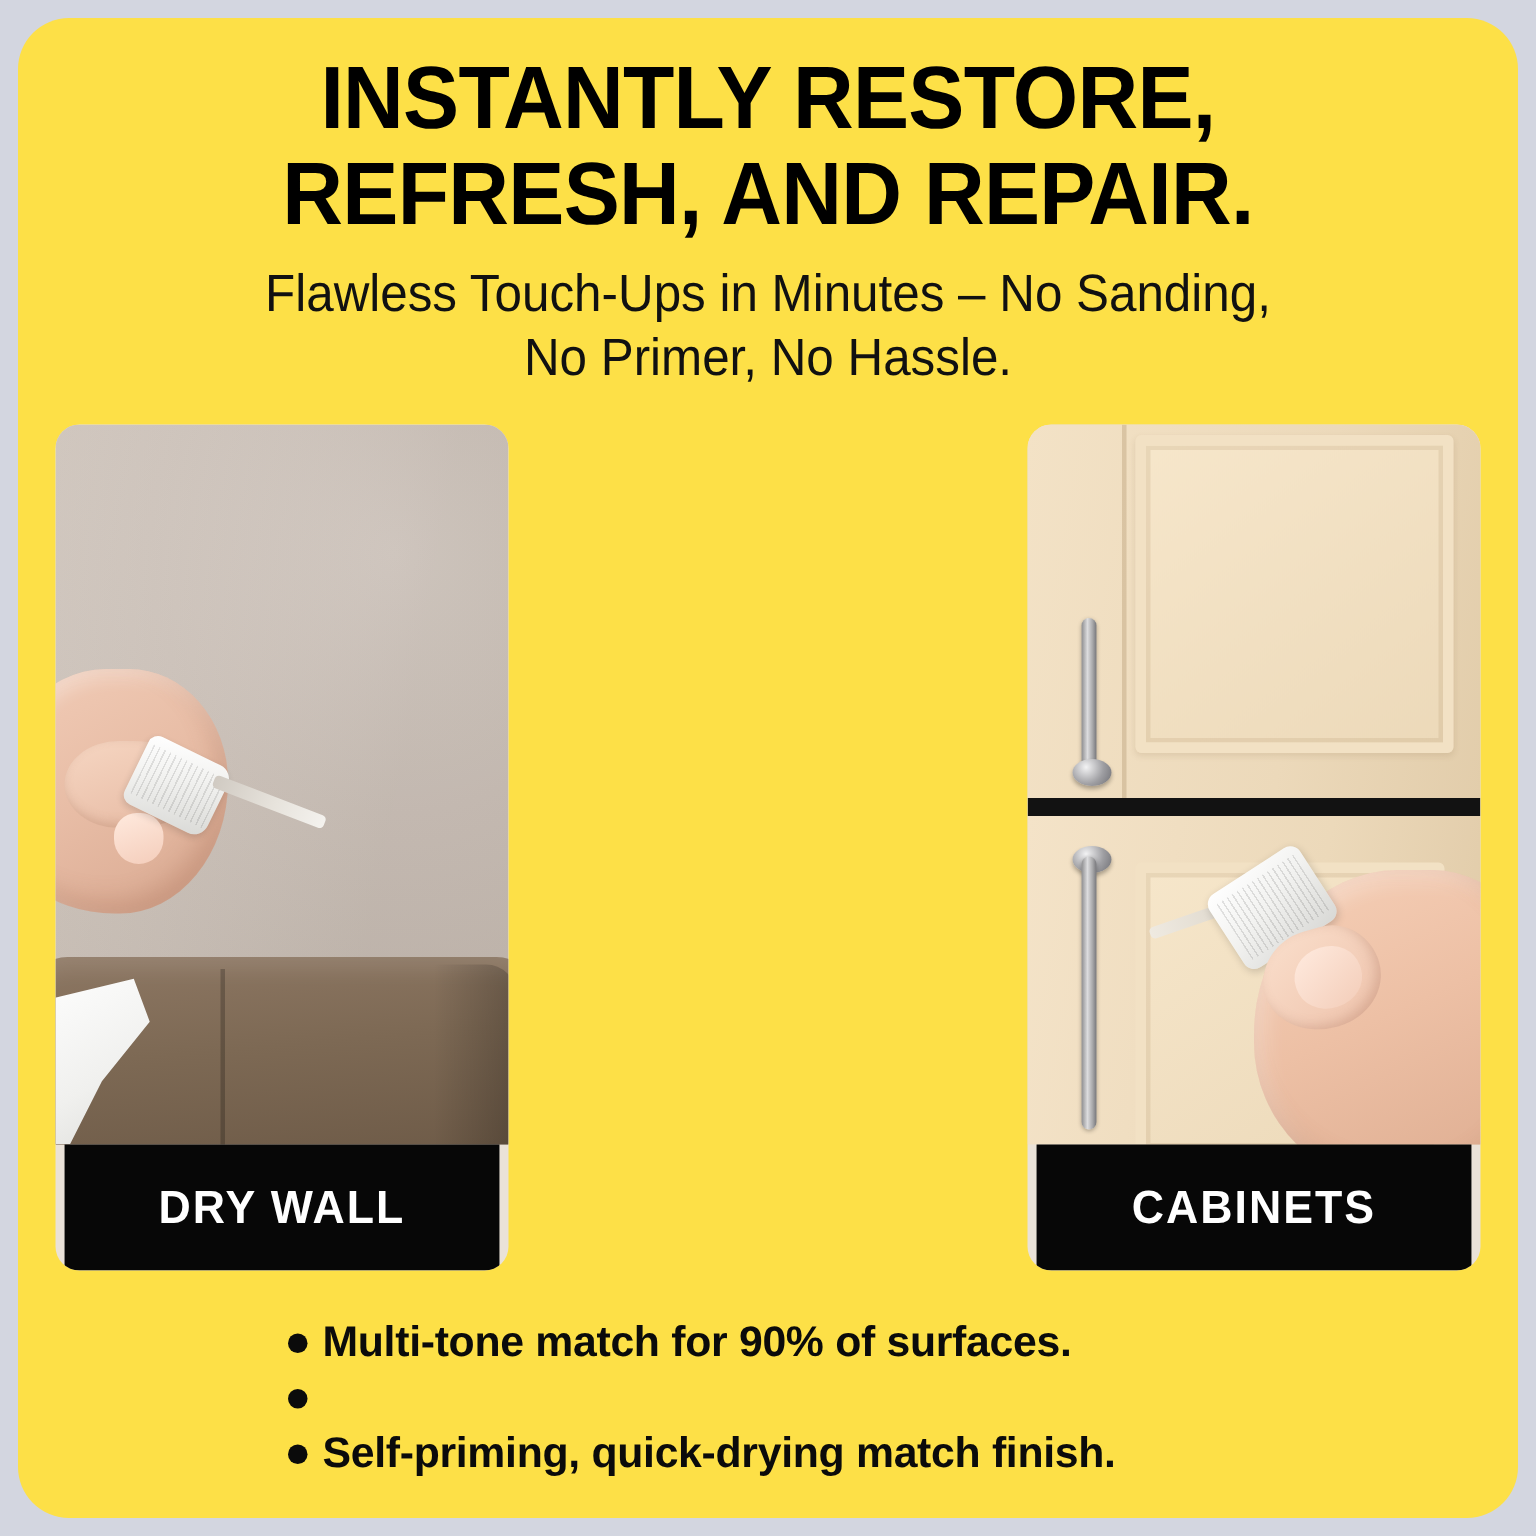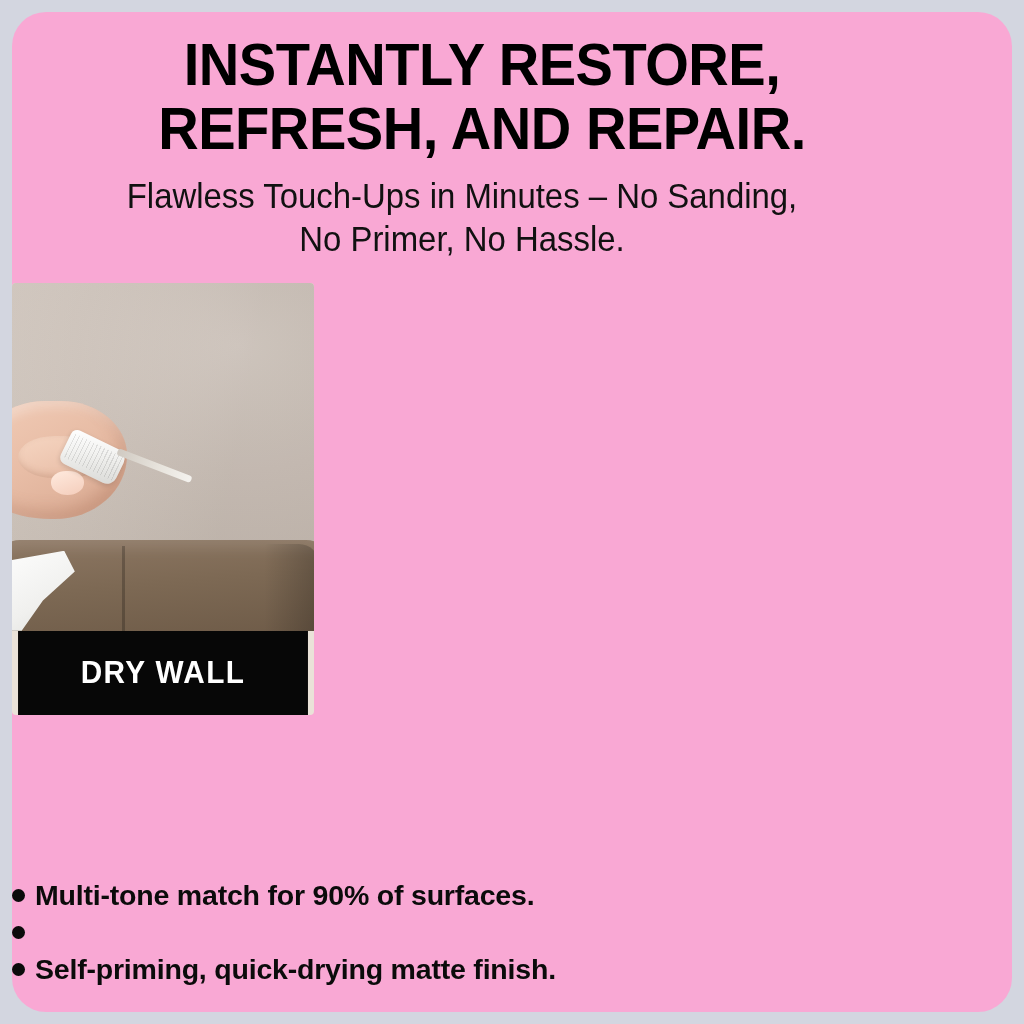--- a/index.html
+++ b/index.html
@@ -17,25 +17,26 @@
     display: flex;
     align-items: center;
     justify-content: center;
   }
 
   
   .panel {
     position: relative;
     width: 1000px;
     height: 1000px;
-    background: #f9a8d4;
+    background: #fde047;
     border-radius: 34px;
     overflow: hidden;
     display: flex;
     flex-direction: column;
+    align-items: center;
   }
 
   
   .headline {
     margin-top: 22px;
     width: 940px;
     text-align: center;
     font-weight: 700;
     font-size: 59px;
     line-height: 1.08;
@@ -65,22 +66,22 @@
     width: 950px;
     height: 572px;
     display: flex;
     justify-content: space-between;
     align-items: stretch;
   }
 
   .card {
     position: relative;
     width: 302px;
-    height: 432px;
-    border-radius: 4px;
+    height: 564px;
+    border-radius: 16px;
     overflow: hidden;
     background: #eae2d8;
     display: flex;
     flex-direction: column;
   }
 
   .photo {
     position: relative;
     flex: 1 1 auto;
     overflow: hidden;
@@ -387,31 +388,54 @@
         <div class="dw-cloth"></div>
         <div class="dw-hand"></div>
         <div class="dw-finger"></div>
         <div class="dw-nail"></div>
         <div class="dw-cap"></div>
         <div class="dw-tip"></div>
       </div>
       <div class="caption">DRY WALL</div>
     </div>
 
+    <div class="card">
+      <div class="photo">
+        <div class="cb-bg"></div>
+        <div class="cb-upper">
+          <div class="cb-stile"></div>
+          <div class="cb-upper-panel"></div>
+        </div>
+        <div class="cb-gap"></div>
+        <div class="cb-lower">
+          <div class="cb-lower-panel"></div>
+        </div>
+        <div class="cb-handle h1"></div>
+        <div class="cb-knob k1"></div>
+        <div class="cb-knob k2"></div>
+        <div class="cb-handle h2"></div>
+        <div class="cb-tip"></div>
+        <div class="cb-hand"></div>
+        <div class="cb-cap"></div>
+        <div class="cb-thumb"></div>
+        <div class="cb-nail"></div>
+      </div>
+      <div class="caption">CABINETS</div>
+    </div>
 
 
   </div>
 
   <ul class="bullets">
     <li class="bullet">
       <span class="dot"></span>
       <span>Multi-tone match for 90% of surfaces.</span>
     </li>
     <li class="bullet">
       <span class="dot"></span>
     </li>
     <li class="bullet">
       <span class="dot"></span>
-      <span>Self-priming, quick-drying matte finish.</span>
+      <span>Self-priming, quick-drying match finish.</span>
     </li>
   </ul>
 
 </div>
 
 </body></html>

